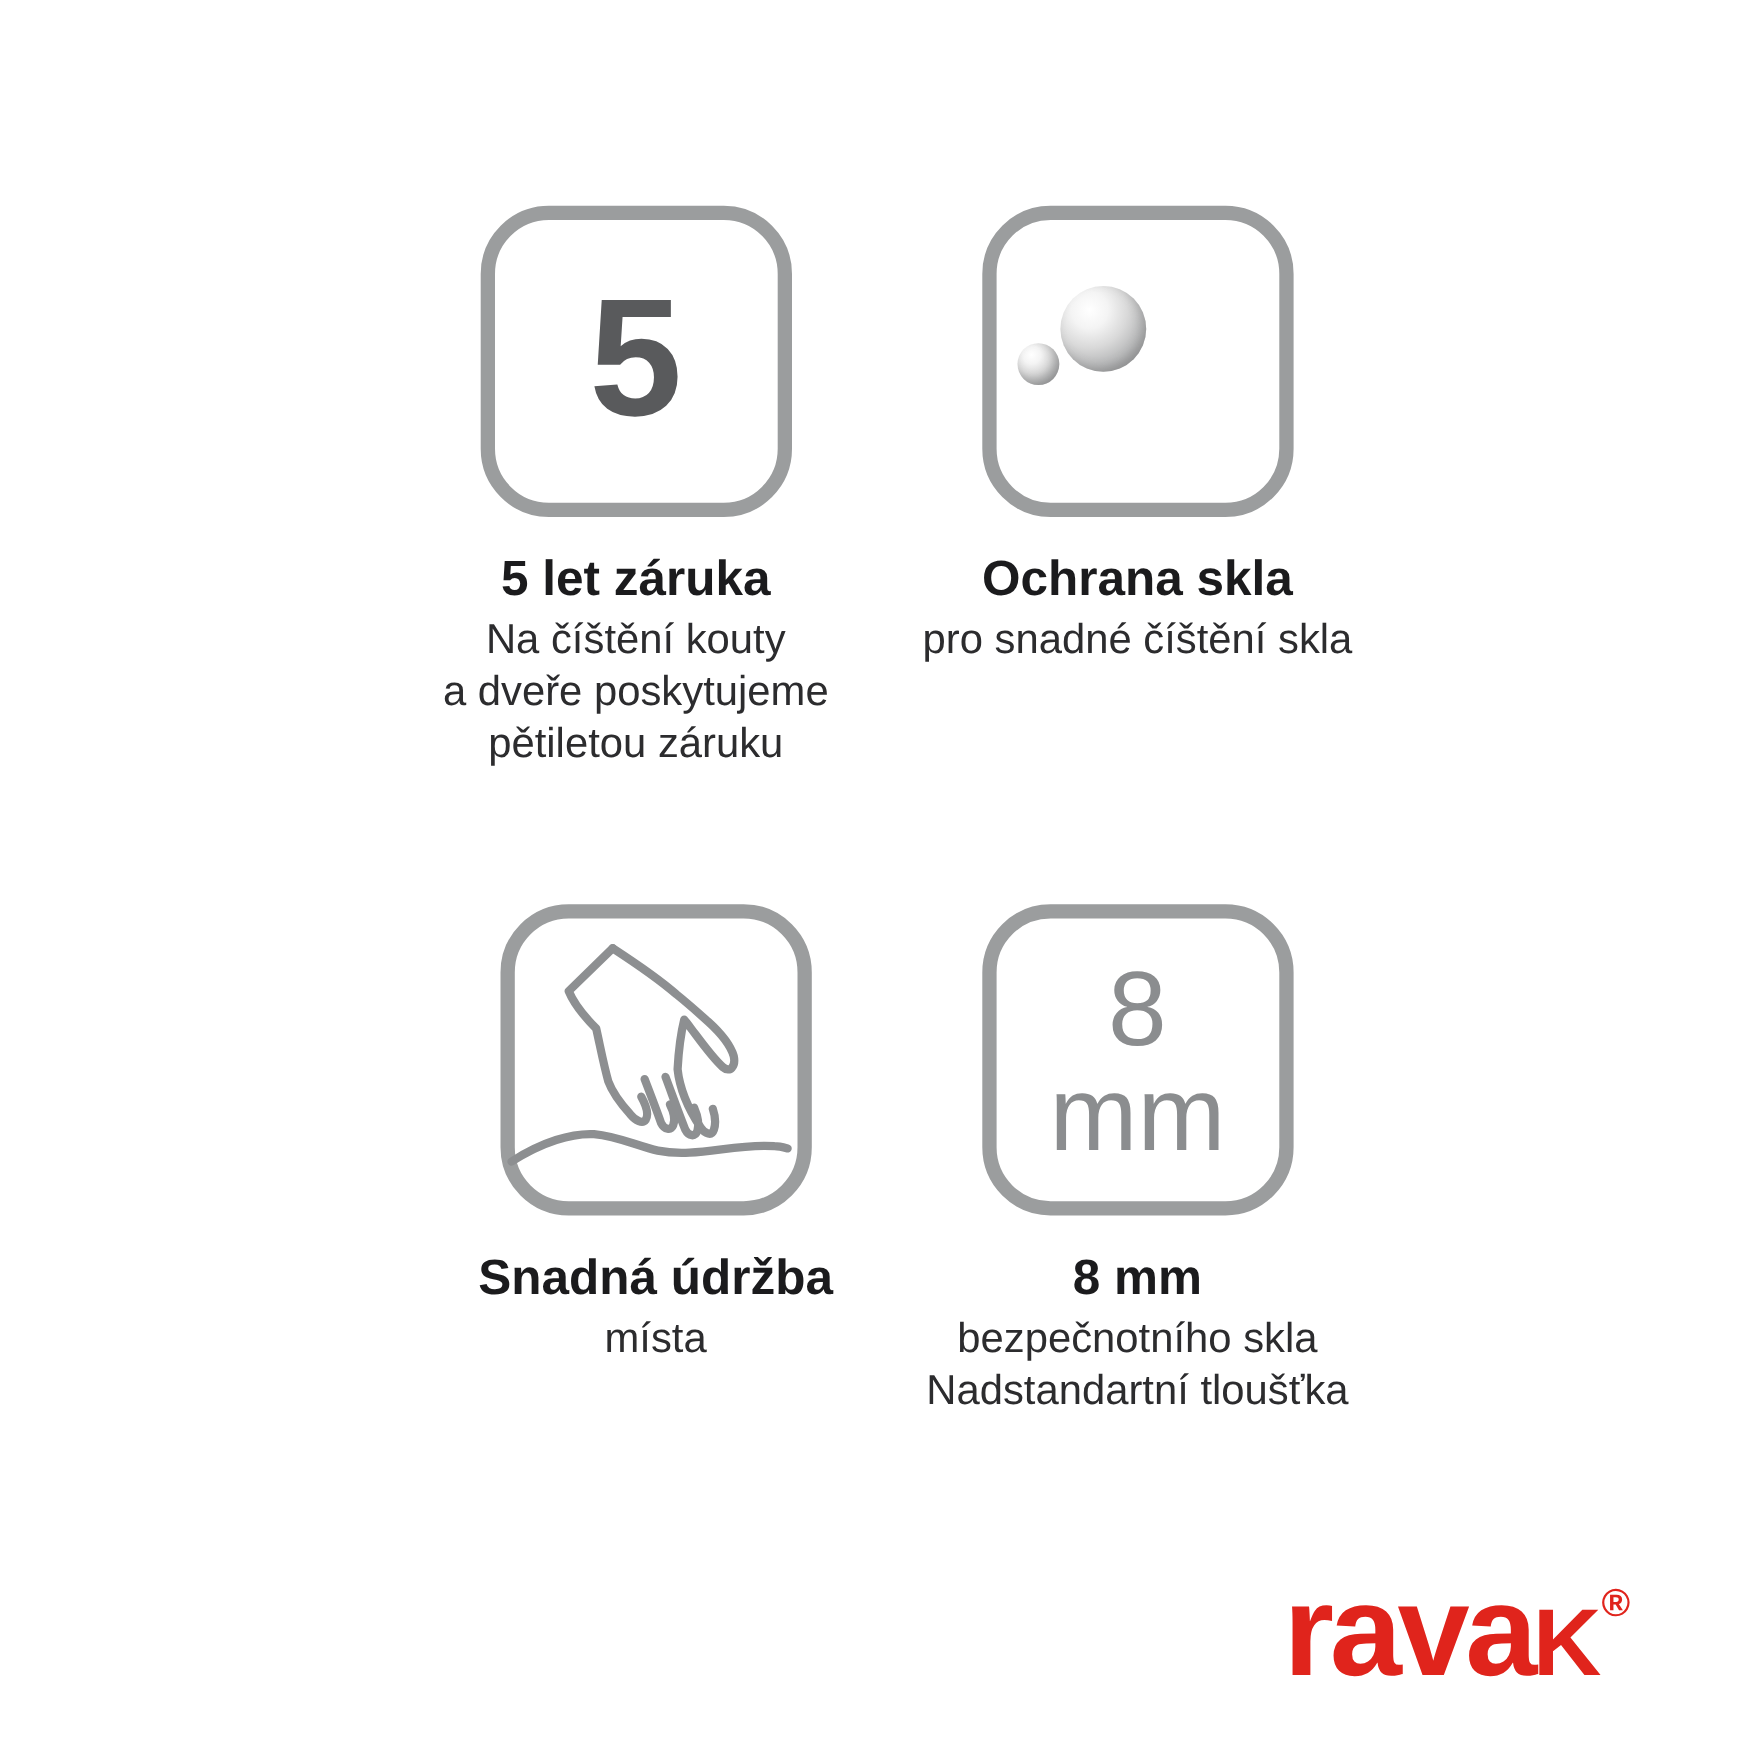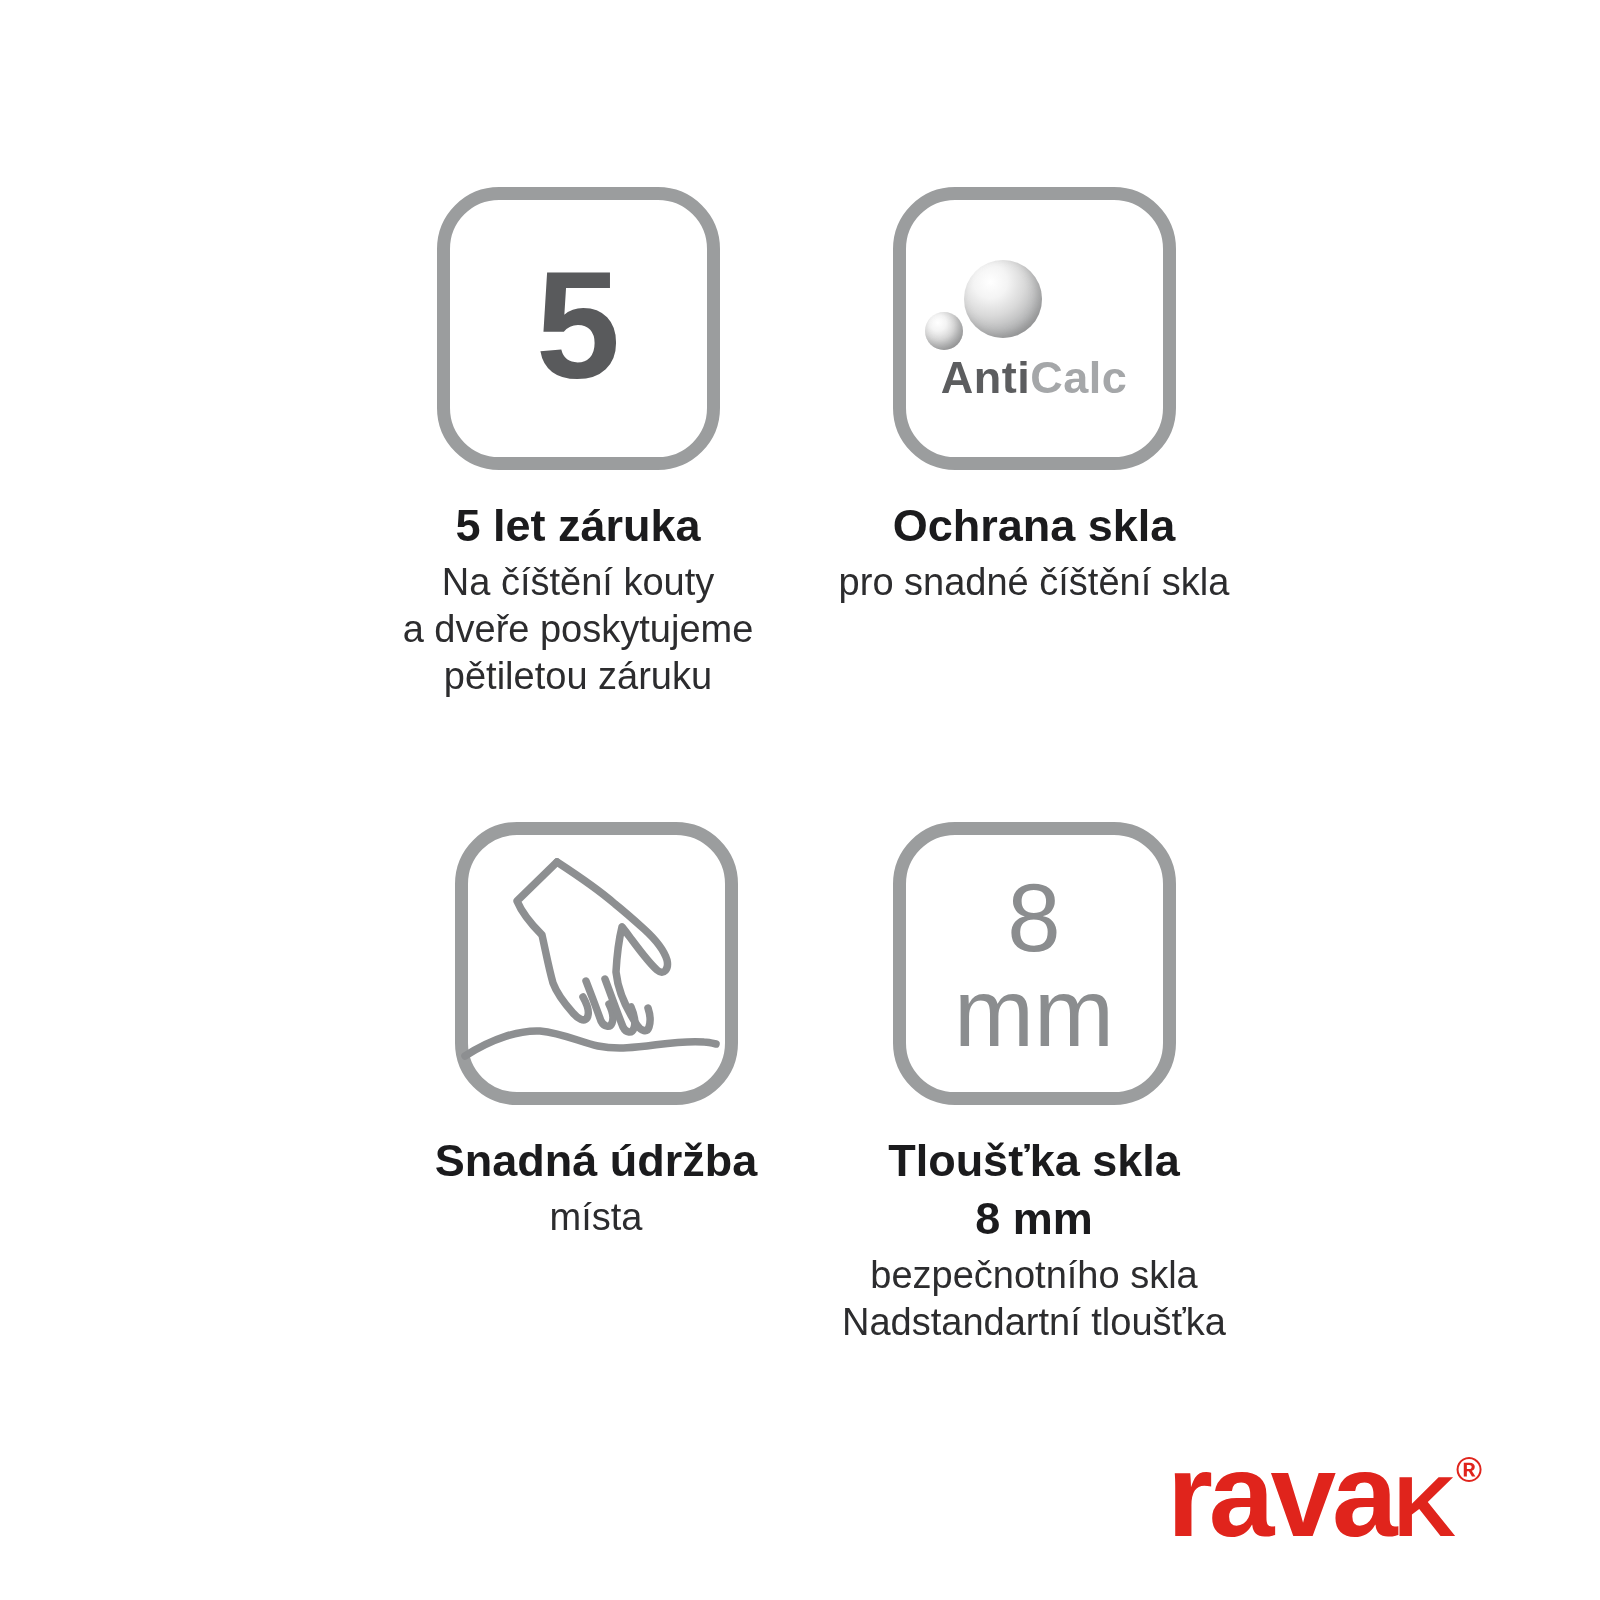--- a/index.html
+++ b/index.html
@@ -80,21 +80,21 @@
   .feature .sub{
     margin:4px 0 0 0;
     font-size:38px;font-weight:400;color:#2c2c2e;
     line-height:47px;
   }
   .feature .sub span{display:block;}
 
   
   .logo{
     position:absolute;
-    right:118px;bottom:46px;
+    right:118px;bottom:58px;
     color:#e0241c;
     font-weight:700;
     font-size:118px;
     letter-spacing:-4px;
     line-height:1;
     white-space:nowrap;
   }
   .logo .k{
     display:inline-block;
     text-transform:uppercase;
@@ -121,23 +121,20 @@
     <span>Na číštění kouty</span>
     <span>a dveře poskytujeme</span>
     <span>pětiletou záruku</span>
   </p>
 </section>
 
 <section class="feature f-tr">
   <div class="tile">
     <i class="bubble big"></i>
     <i class="bubble small"></i>
-    <div class="anticalc">
-      <span class="dark">Anti</span><span class="light">Calc</span>
-    </div>
   </div>
   <h2>Ochrana skla</h2>
   <p class="sub">
     <span>pro snadné číštění skla</span>
   </p>
 </section>
 
 <section class="feature f-bl">
   <div class="tile">
     <svg class="hand-svg" width="257" height="257" viewBox="0 0 257 257" fill="none">
@@ -161,21 +158,20 @@
 </section>
 
 <section class="feature f-br">
   <div class="tile">
     <div class="thickness">
       <span class="t8">8</span>
       <span class="tmm">mm</span>
     </div>
   </div>
   <h2>
-    <span class="tline">Tloušťka skla</span>
     <span class="tline">8 mm</span>
   </h2>
   <p class="sub">
     <span>bezpečnotního skla</span>
     <span>Nadstandartní tloušťka</span>
   </p>
 </section>
 
 <div class="logo">
   <span>rava</span><span class="k">k</span><span class="reg">®</span>

